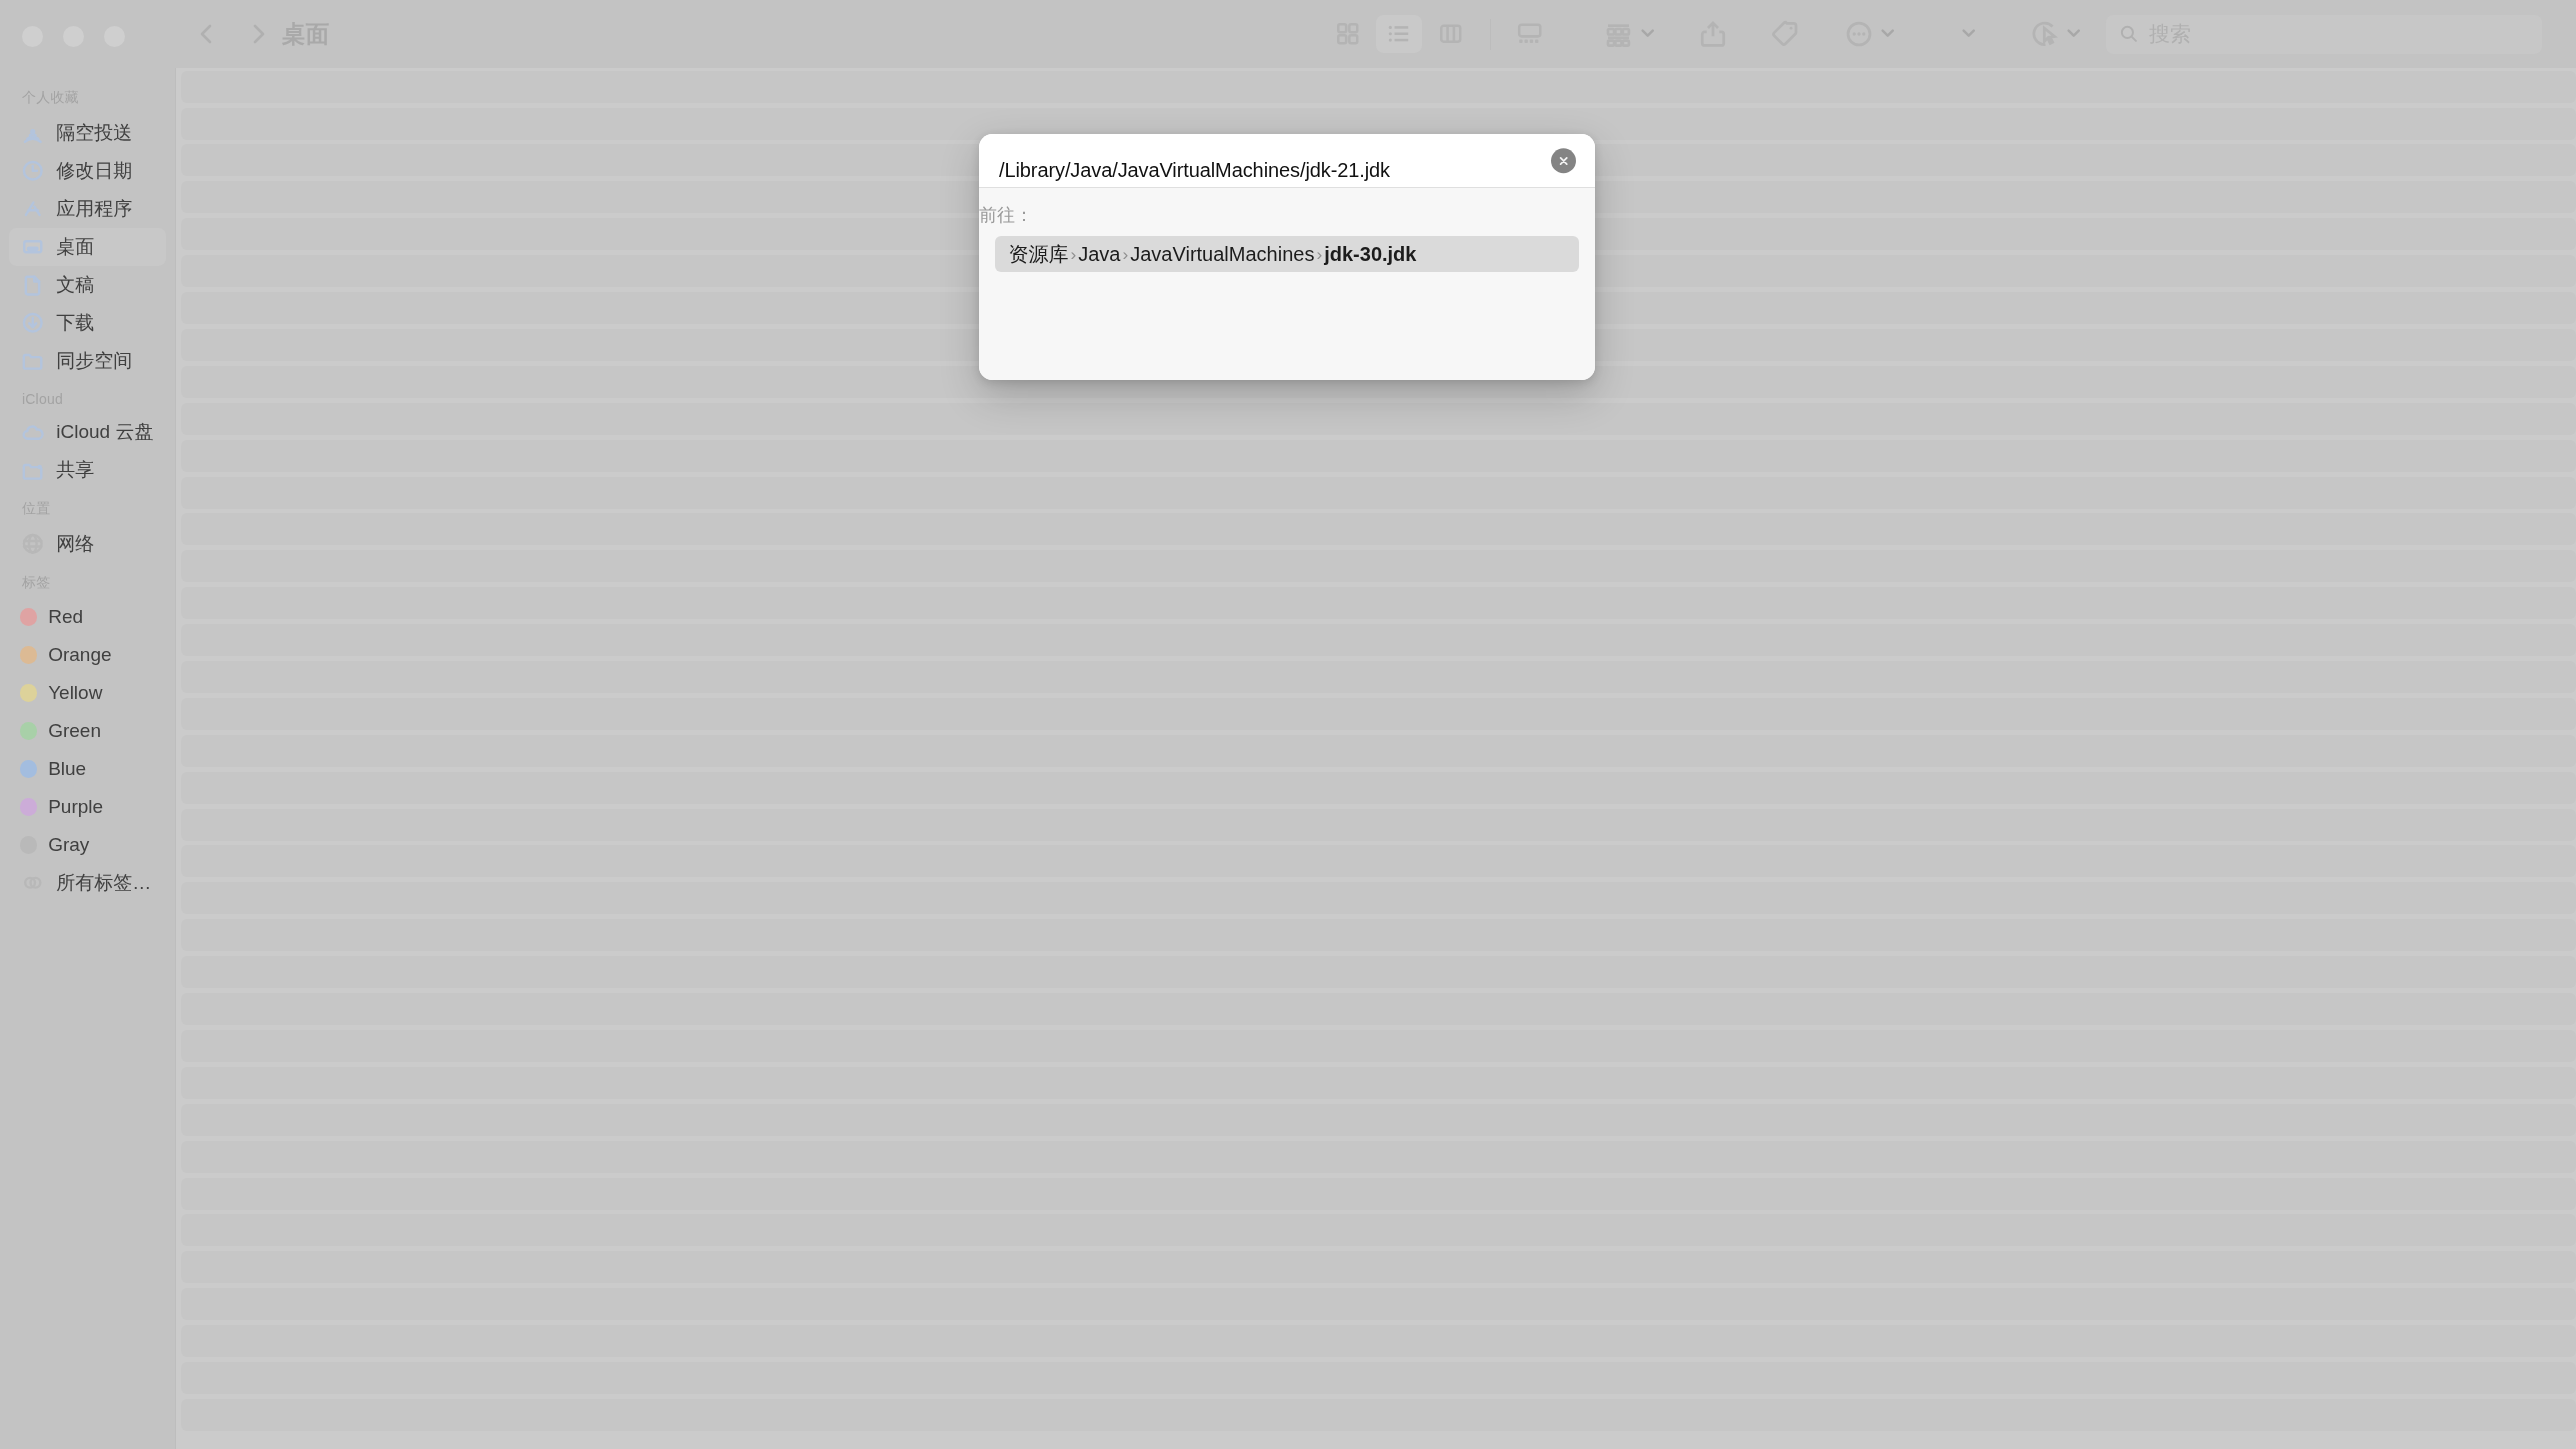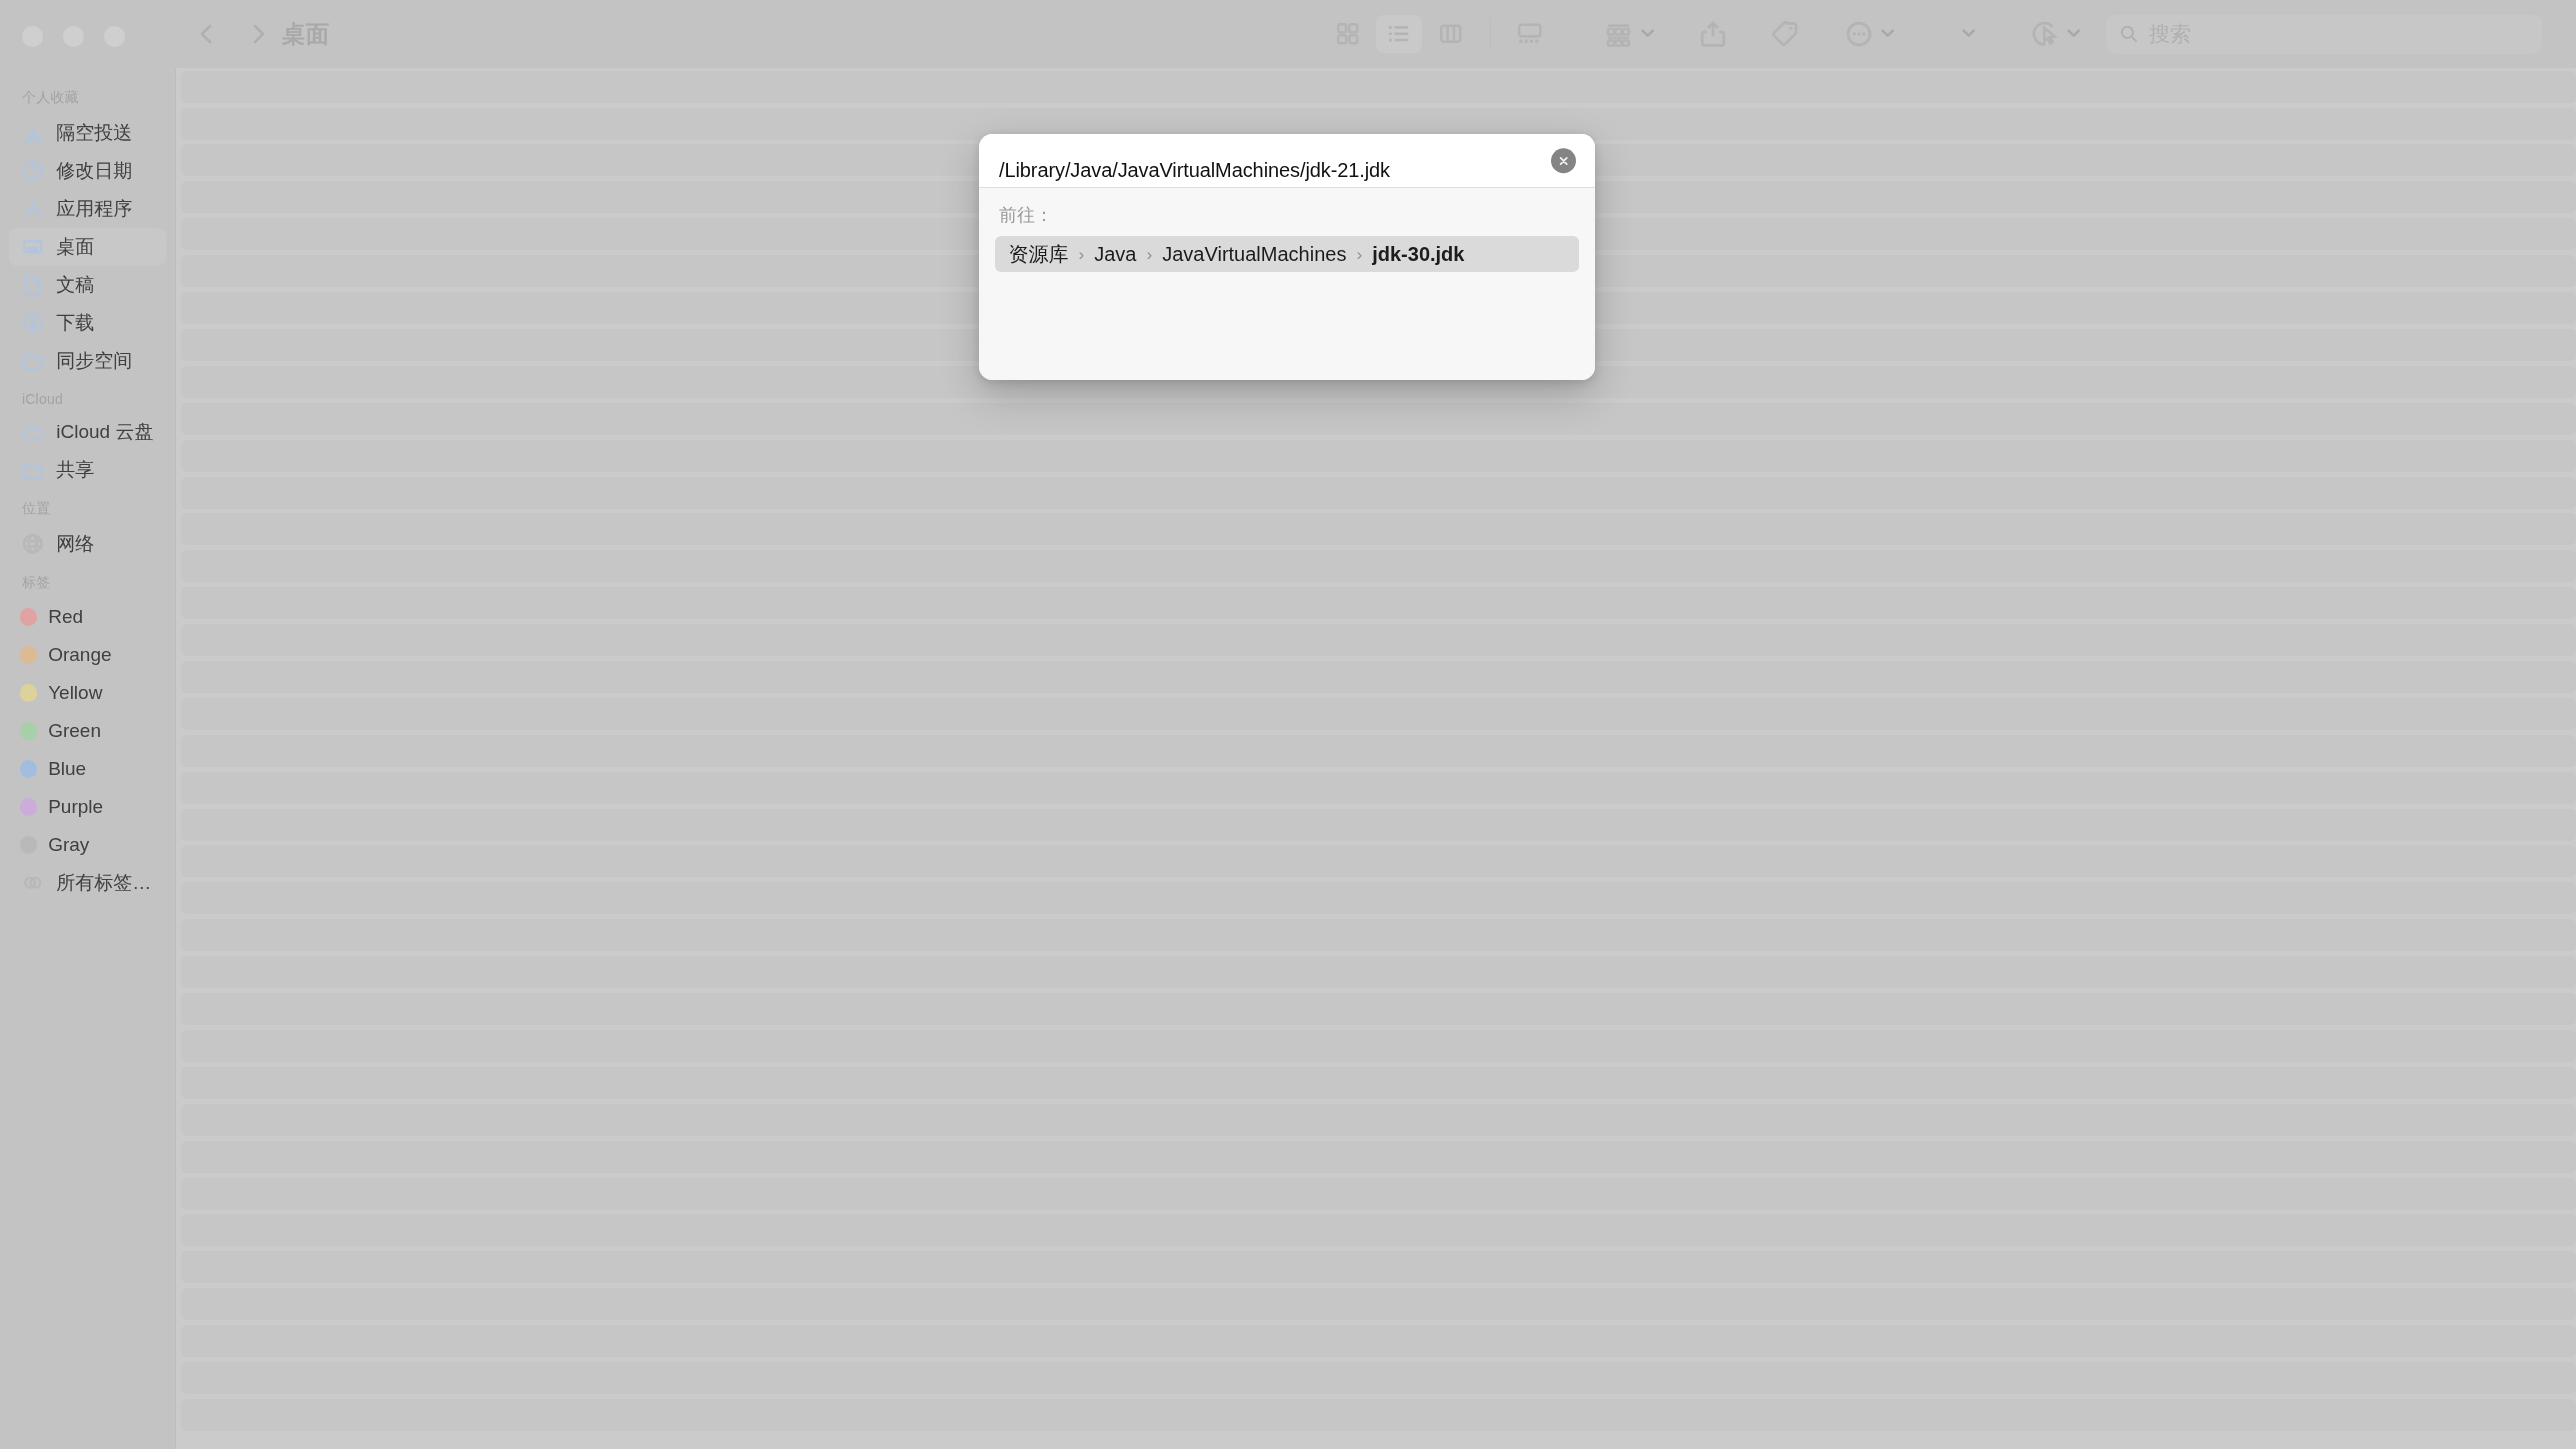--- a/index.html
+++ b/index.html
@@ -75,23 +75,23 @@
   .sheet-wrap { position:absolute; left:979px; top:134px; width:616px; z-index:50; }
   .sheet { border-radius:13.4px; overflow:hidden; background:#ffffff;
            box-shadow:0 14.8px 40px rgba(0,0,0,.20), 0 2.7px 9.4px rgba(0,0,0,.12); }
   .sheet-top { height:53px; background:#ffffff; display:flex; align-items:center; padding:0 0 0 20px; position:relative; }
   .path-input { font-size:20px; color:#111; letter-spacing:-0.1px; white-space:nowrap;margin-top:20px; }
   .clear-btn { position:absolute; right:19px; top:50%; transform:translateY(-50%);
                width:25.5px; height:25.5px; border-radius:50%; background:#848484;
                display:flex; align-items:center; justify-content:center; }
   .clear-btn svg path { stroke:#f2f2f2; stroke-width:3.2; stroke-linecap:round; }
   .sheet-bot { background:#f7f7f7; border-top:0.7px solid #dfdfdf; padding:14.8px 0 0 0; height:193px; }
-  .goto-label { font-size:18px; color:#9a9a9a; padding-left:20px; padding-bottom:9.4px; }
+  .goto-label { font-size:18px; color:#9a9a9a; padding-bottom:9.4px; }
   .crumb-row { margin:0 16px; height:36px; border-radius:6px; background:#dadada;
-               display:flex; align-items:center; padding:0 13.4px; gap:10px; }
+               display:flex; align-items:center; padding:0 13.4px; gap:2px; }
   .crumb { font-size:20px; color:#1c1c1c; white-space:nowrap; }
   .crumb.bold { font-weight:700; }
   .crumb-sep { font-size:17.4px; color:#909090; }
 </style>
 </head>
 <body>
 
 <div id="finder-window">
 
   <div class="toolbar">

